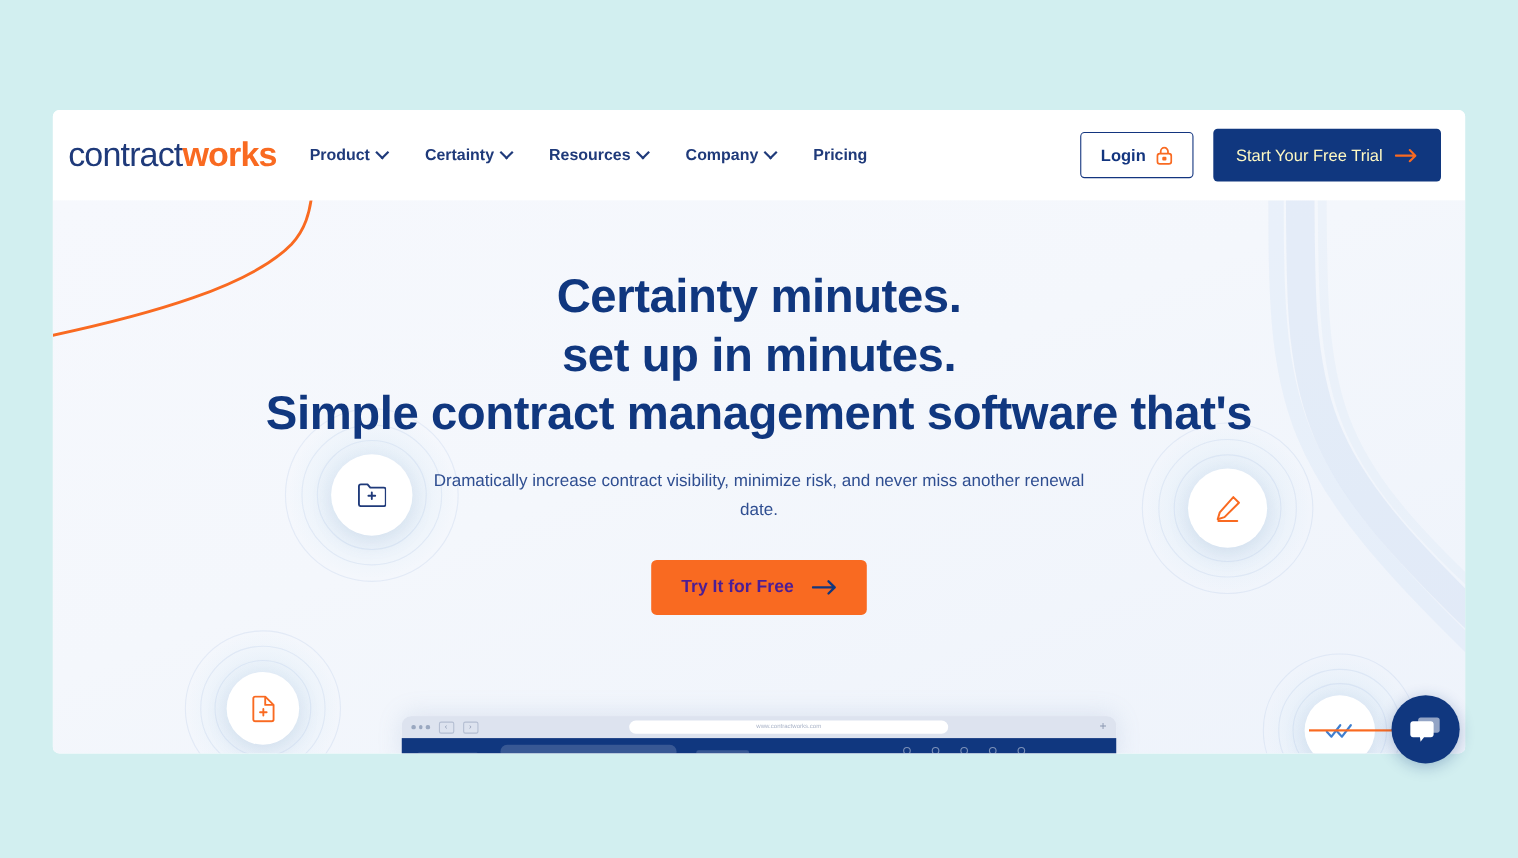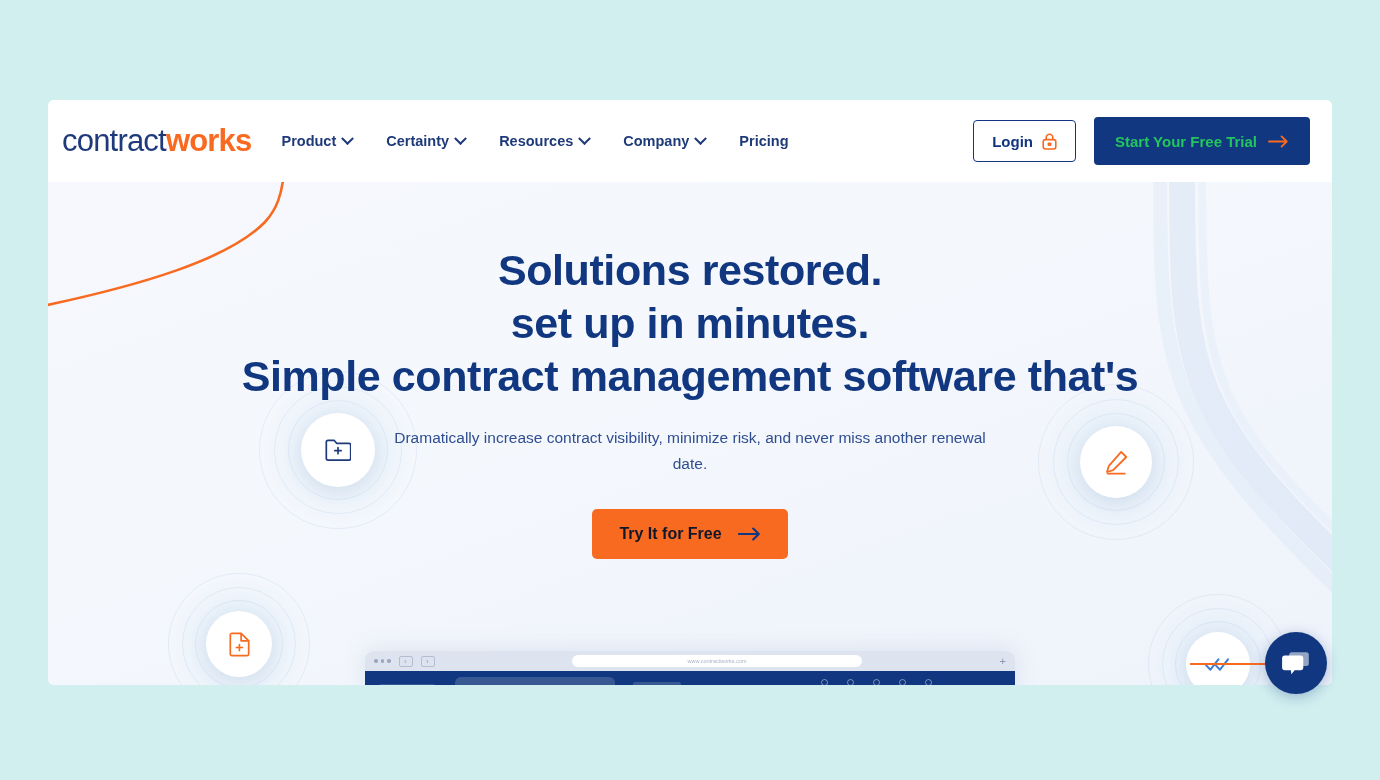--- a/index.html
+++ b/index.html
@@ -100,23 +100,23 @@
 
   #trial-btn {
     display: flex;
     align-items: center;
     gap: 11px;
     height: 48px;
     padding: 0 21px;
     border: none;
     border-radius: 4px;
     background: #10377f;
-    color: #22c55e;
+    color: #fef9c3;
     font-size: 15px;
-    font-weight: 700;
+    font-weight: 400;
     cursor: pointer;
     white-space: nowrap;
     font-family: "Liberation Sans", sans-serif;
   }
 
   
   #hero {
     position: relative;
     height: 503px;
     background: linear-gradient(160deg,#f6f8fd 0%,#f4f7fc 45%,#eef3fb 100%);
@@ -185,21 +185,21 @@
   #cta-btn {
     margin-top: 32px;
     display: inline-flex;
     align-items: center;
     gap: 16px;
     height: 50px;
     padding: 0 27px;
     border: none;
     border-radius: 5px;
     background: #f96a21;
-    color: #0f172a;
+    color: #4c1d95;
     font-size: 16px;
     font-weight: 700;
     cursor: pointer;
     font-family: "Liberation Sans", sans-serif;
   }
 
   
   #browser-mock {
     position: absolute;
     left: 50%;
@@ -409,21 +409,21 @@
             <path d="M1 8.1l4.4 4.6L13.4 2.3" stroke="#3f7fd0" stroke-width="2" stroke-linecap="round" stroke-linejoin="round"></path>
             <path d="M10.6 8.1l4.4 4.6L23 2.3" stroke="#3f7fd0" stroke-width="2" stroke-linecap="round" stroke-linejoin="round"></path>
           </svg>
         </div>
       </div>
 
     </div>
 
     <div id="hero-text">
       <h1 id="headline">
-        <div>Solutions restored.</div>
+        <div>Certainty minutes.</div>
         <div>set up in minutes.</div>
         <div>Simple contract management software that's</div>
       </h1>
       <p id="subhead">Dramatically increase contract visibility, minimize risk, and never miss another renewal date.</p>
       <button id="cta-btn">
         <span>Try It for Free</span>
         <svg width="23" height="14" viewBox="0 0 23 14" fill="none">
           <path d="M1 7h19.5M15.2 1.5L20.8 7l-5.6 5.5" stroke="#10377f" stroke-width="2.1" stroke-linecap="round" stroke-linejoin="round"></path>
         </svg>
       </button>

